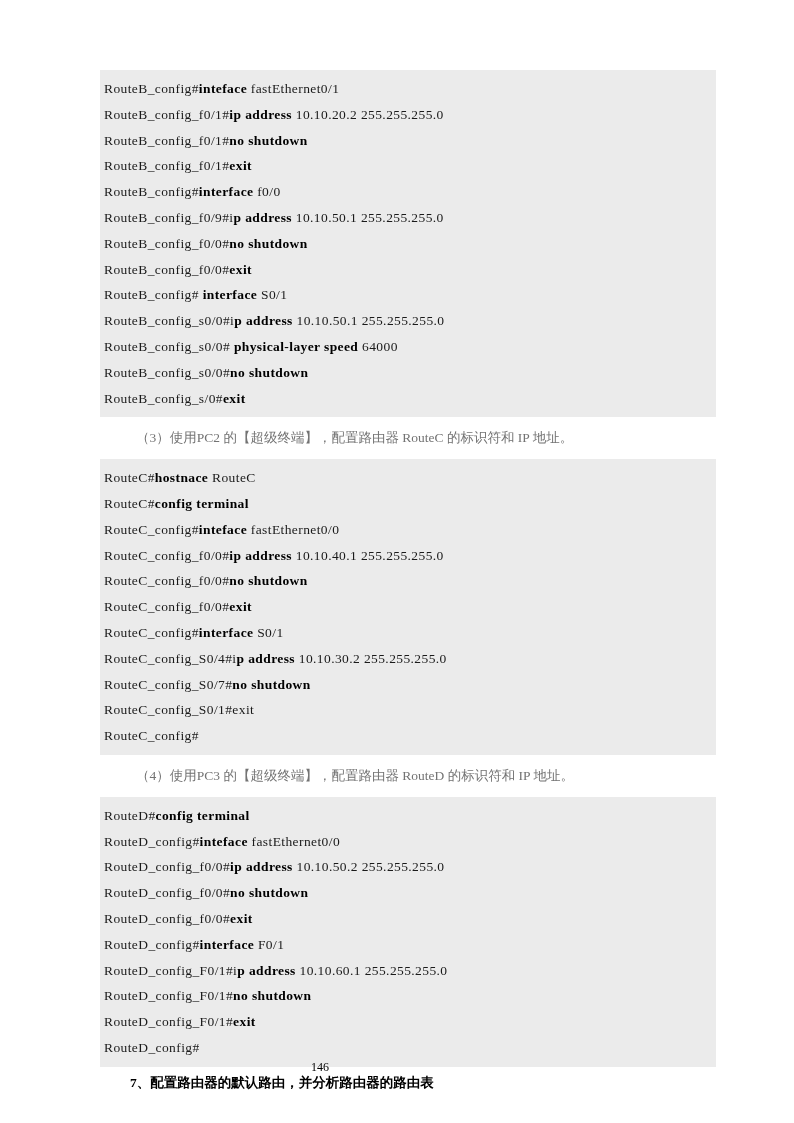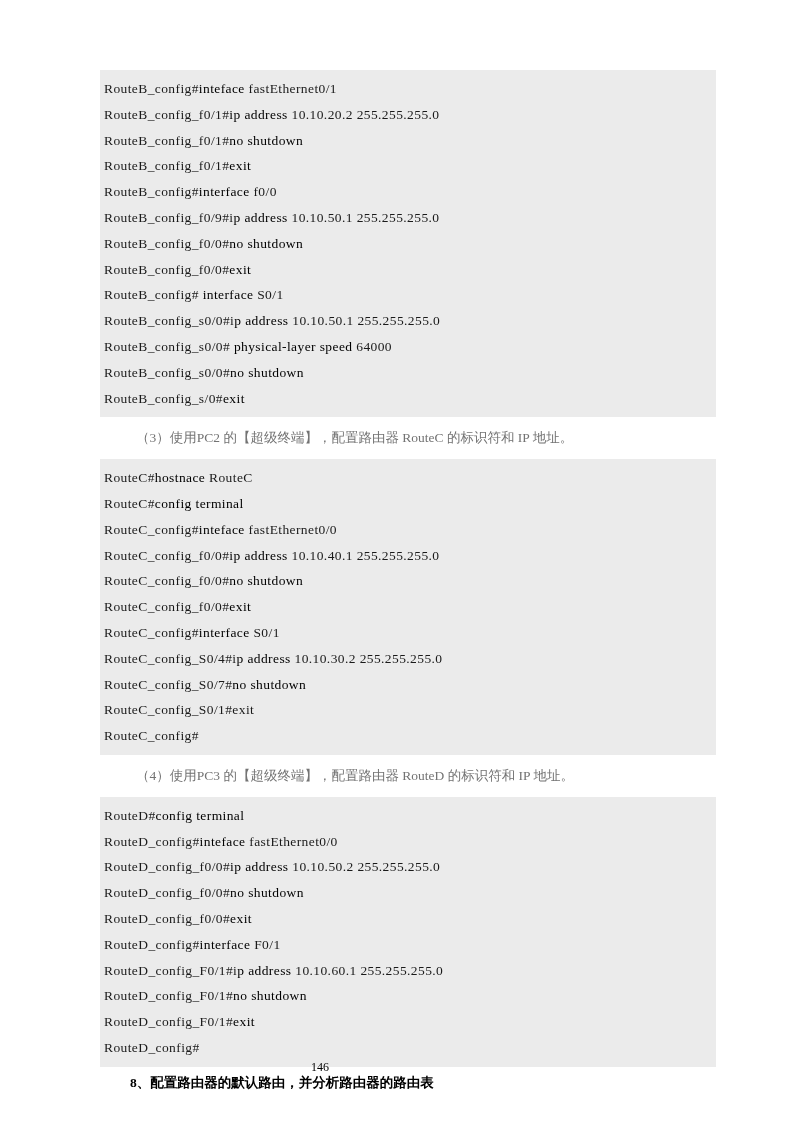--- a/index.html
+++ b/index.html
@@ -30,21 +30,21 @@
   .codeline {
     font-family: "Liberation Serif", serif;
     font-size: 13.5px;
     line-height: 25.8px;
     letter-spacing: 0.4px;
     padding-left: 4px;
     white-space: pre;
     color: #1a1a1a;
   }
   .codeline .b {
-    font-weight: normal;
+    font-weight: bold;
     color: #000000;
   }
   .para {
     font-size: 13.5px;
     line-height: 25.8px;
     margin: 8px;
     padding: 0 0 0 28px;
     white-space: pre;
     color: #737373;
   }
@@ -107,16 +107,16 @@
         <div class="codeline"><span>RouteD_config#</span><span class="b">inteface</span><span> fastEthernet0/0</span></div>
         <div class="codeline"><span>RouteD_config_f0/0#</span><span class="b">ip address</span><span> 10.10.50.2 255.255.255.0</span></div>
         <div class="codeline"><span>RouteD_config_f0/0#</span><span class="b">no shutdown</span></div>
         <div class="codeline"><span>RouteD_config_f0/0#</span><span class="b">exit</span></div>
         <div class="codeline"><span>RouteD_config#</span><span class="b">interface</span><span> F0/1</span></div>
         <div class="codeline"><span>RouteD_config_F0/1#i</span><span class="b">p address</span><span> 10.10.60.1 255.255.255.0</span></div>
         <div class="codeline"><span>RouteD_config_F0/1#</span><span class="b">no shutdown</span></div>
         <div class="codeline"><span>RouteD_config_F0/1#</span><span class="b">exit</span></div>
         <div class="codeline"><span>RouteD_config#</span></div>
       </div>
-      <p class="sectiontitle">8、配置路由器的默认路由，并分析路由器的路由表</p>
+      <p class="sectiontitle">7、配置路由器的默认路由，并分析路由器的路由表</p>
     </div>
 </div>
 <div class="pagenum">146</div>
 
 </body></html>

